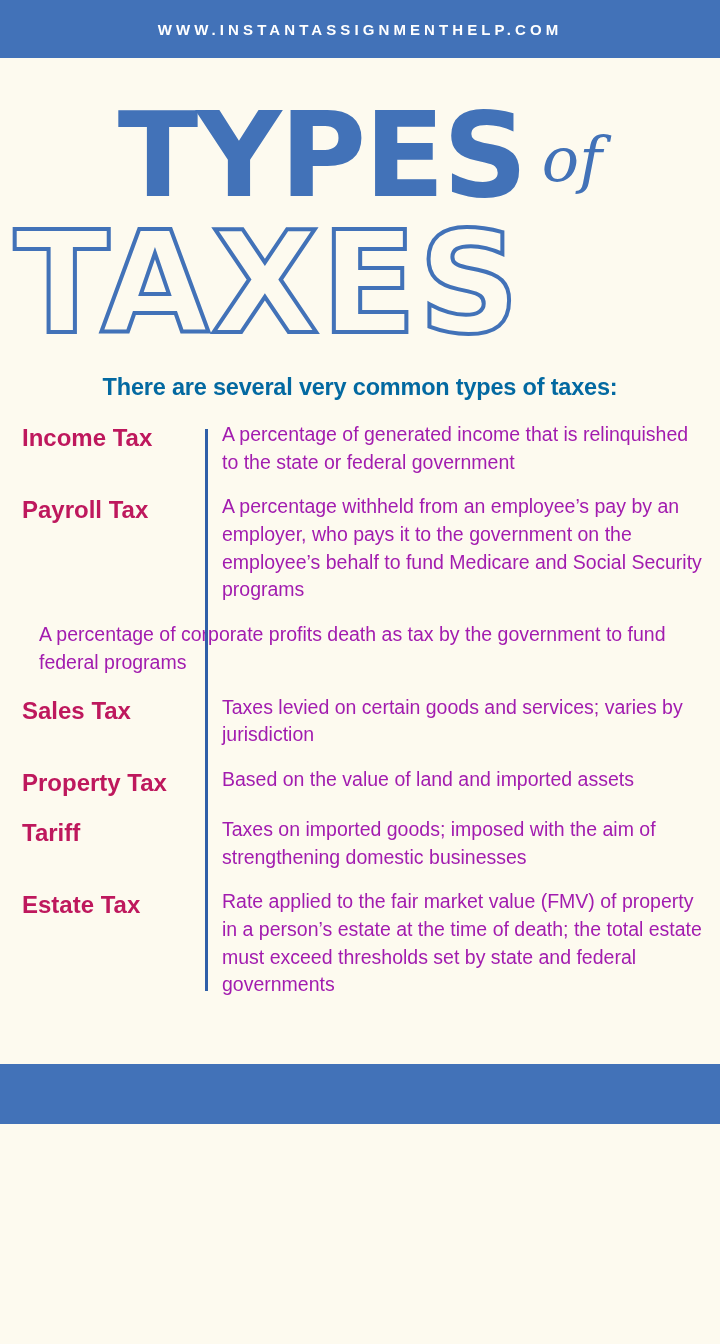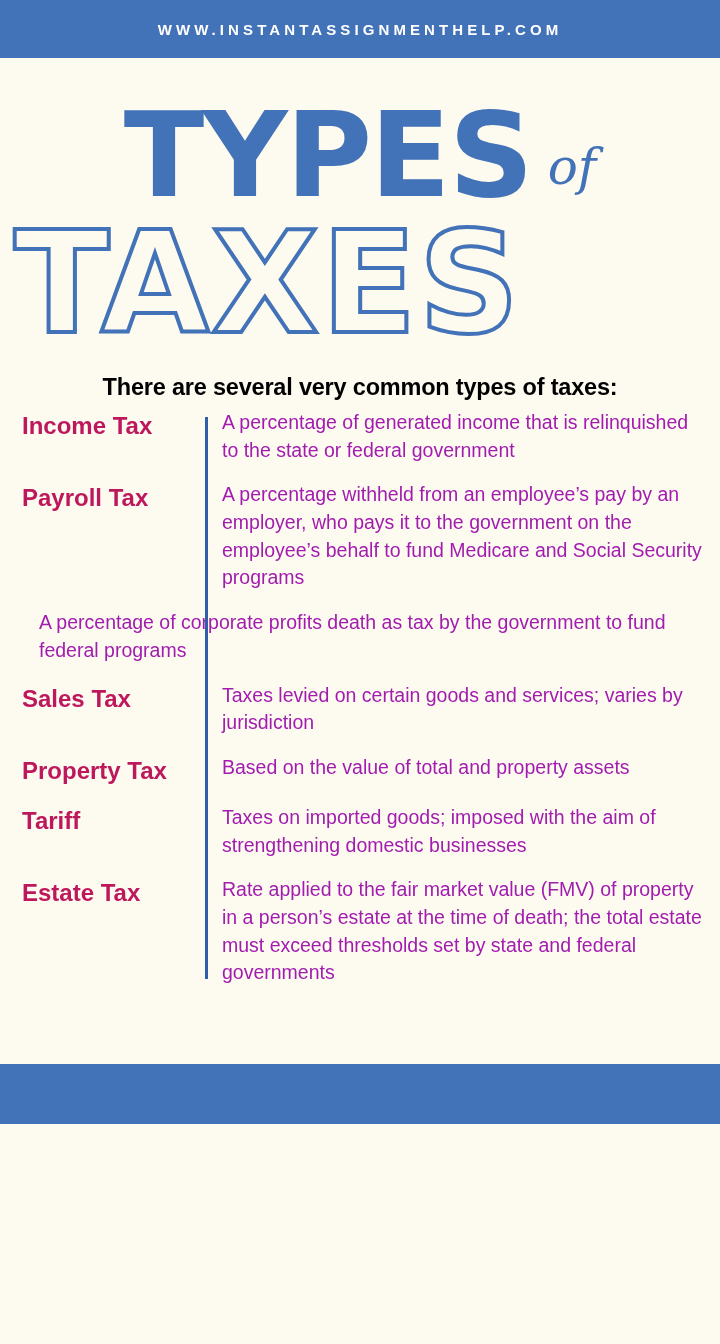--- a/index.html
+++ b/index.html
@@ -62,41 +62,41 @@
     font-family: "DejaVu Sans", sans-serif;
     font-weight: bold;
     font-size: 118px;
     line-height: 0.92;
     color: #4272b8;
     letter-spacing: -2px;
   }
   .title-of {
     font-family: "DejaVu Serif", serif;
     font-style: italic;
-    font-size: 50px;
+    font-size: 62px;
     color: #4272b8;
     margin-left: 16px;
     margin-bottom: 14px;
   }
   .title-taxes {
     font-family: "DejaVu Sans", sans-serif;
     font-weight: bold;
     font-size: 140px;
     line-height: 1;
     color: transparent;
     -webkit-text-stroke: 4px #4272b8;
     letter-spacing: 2px;
     margin-top: 4px;
   }
   .subtitle {
     text-align: center;
     font-size: 23.5px;
     font-weight: bold;
-    color: #000000;
-    margin: 6px 0 8px 0;
+    color: #0369a1;
+    margin: 6px 0 20px 0;
     letter-spacing: -0.2px;
   }
   .list {
     position: relative;
     padding-left: 8px;
   }
   .divider {
     position: absolute;
     left: 191px;
     top: 8px;
@@ -165,21 +165,21 @@
         <div class="row-desc">A percentage of corporate profits death as tax by the government to fund federal programs</div>
       </div>
 
       <div class="row">
         <div class="row-term">Sales Tax</div>
         <div class="row-desc">Taxes levied on certain goods and services; varies by jurisdiction</div>
       </div>
 
       <div class="row">
         <div class="row-term">Property Tax</div>
-        <div class="row-desc">Based on the value of total and property assets</div>
+        <div class="row-desc">Based on the value of land and imported assets</div>
       </div>
 
       <div class="row">
         <div class="row-term">Tariff</div>
         <div class="row-desc">Taxes on imported goods; imposed with the aim of strengthening domestic businesses</div>
       </div>
 
       <div class="row">
         <div class="row-term">Estate Tax</div>
         <div class="row-desc">Rate applied to the fair market value (FMV) of property in a person’s estate at the time of death; the total estate must exceed thresholds set by state and federal governments</div>

